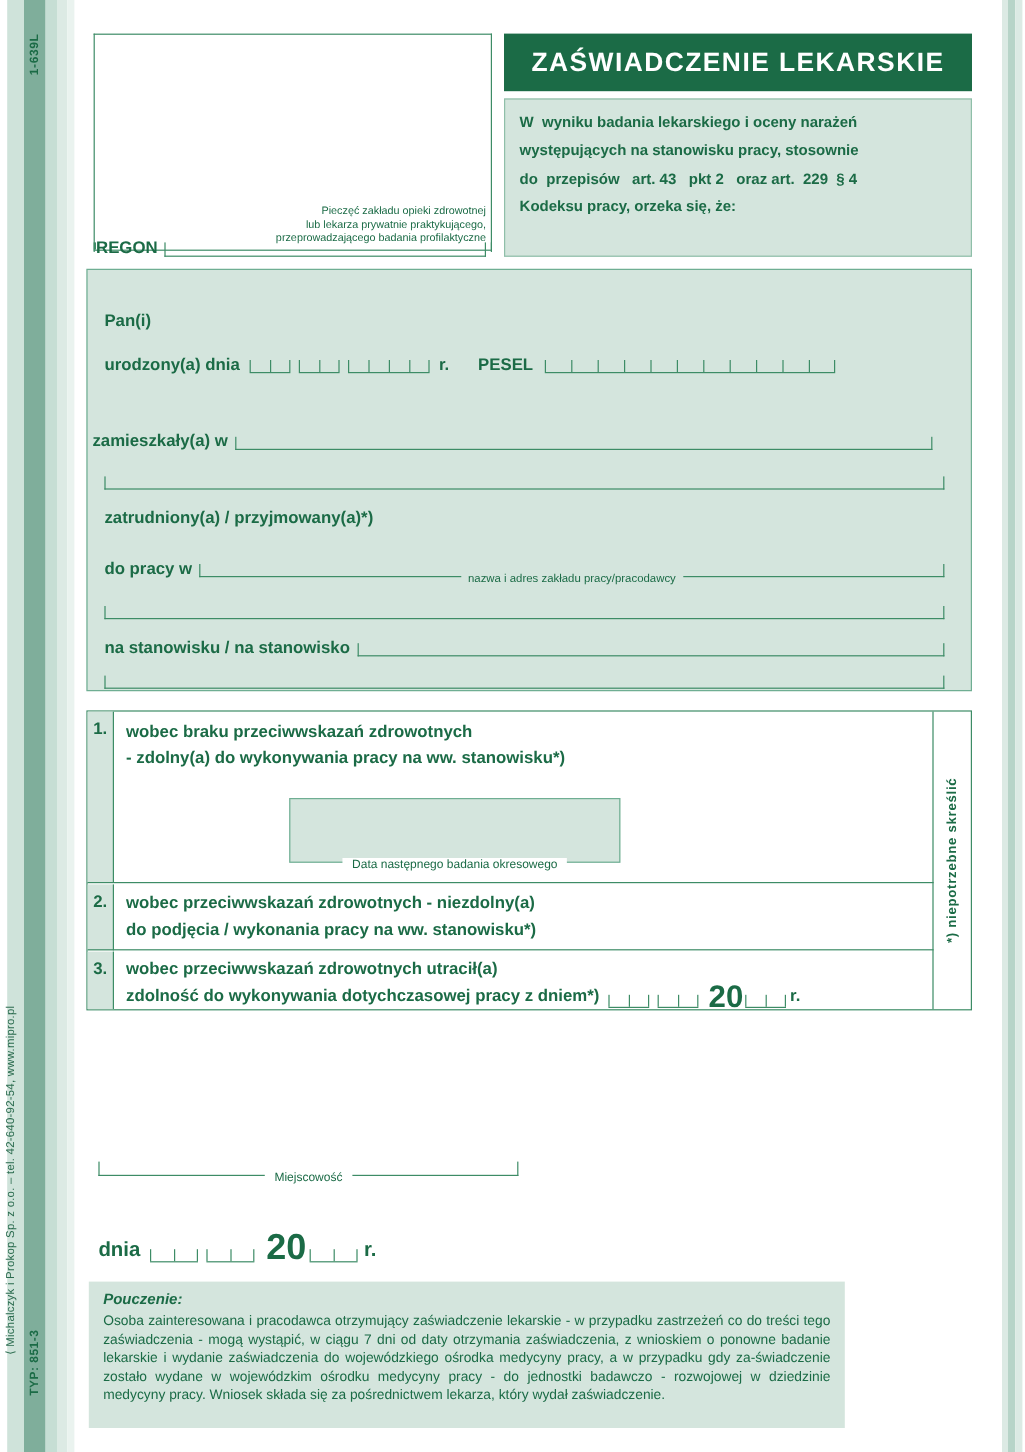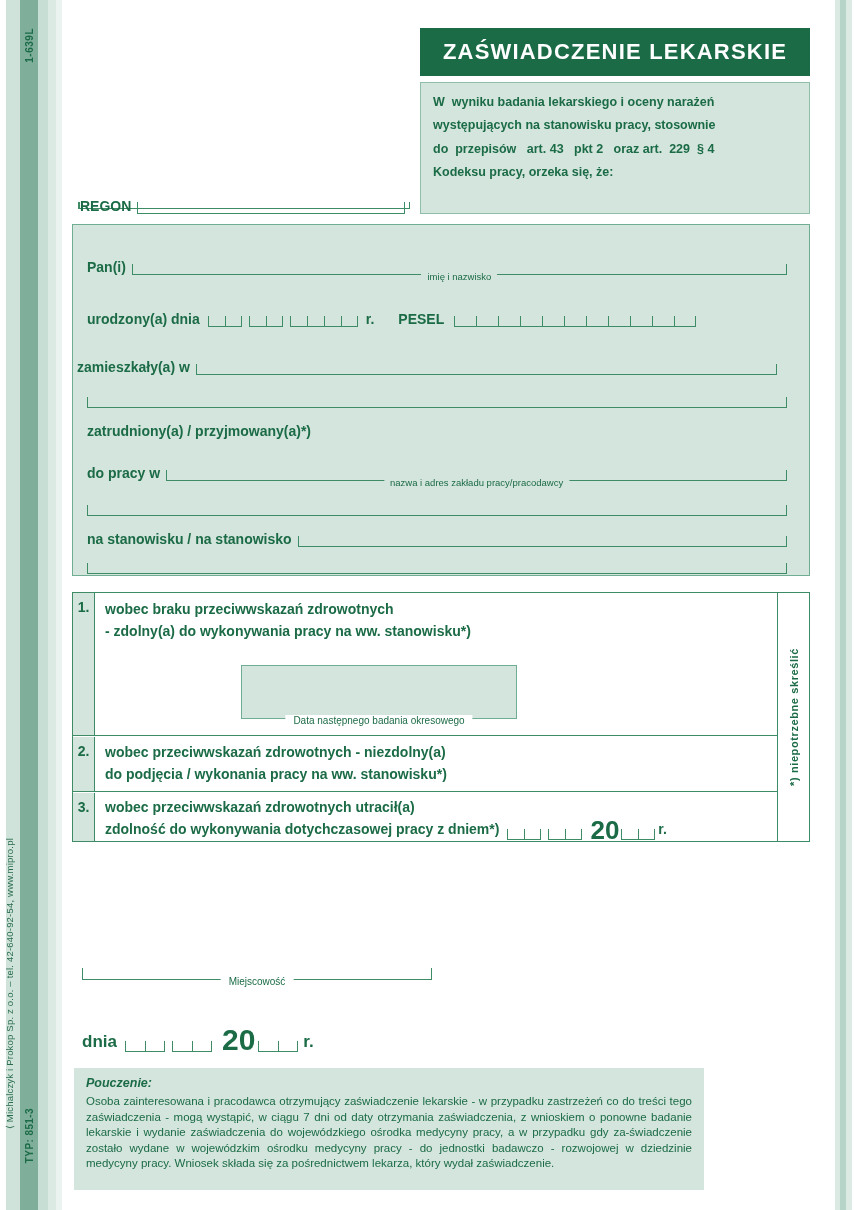--- a/index.html
+++ b/index.html
@@ -206,20 +206,27 @@
   <div class="stripe stripe-e"></div>
 
   <div class="rstripe rs-a"></div>
   <div class="rstripe rs-b"></div>
   <div class="rstripe rs-c"></div>
 
   <div class="vtext" id="code-topleft">1-639L</div>
   <div class="vtext" id="publisher-note">⟨ Michalczyk i Prokop  Sp. z o.o. – tel. 42-640-92-54, www.mipro.pl</div>
   <div class="vtext" id="typ-code">TYP: 851-3</div>
 
+  <div id="stamp-box">
+    <div id="stamp-caption">
+      <div>Pieczęć zakładu opieki zdrowotnej</div>
+      <div>lub lekarza prywatnie praktykującego,</div>
+      <div>przeprowadzającego badania profilaktyczne</div>
+    </div>
+  </div>
   <div id="stamp-underline"></div>
 
   <div id="title-bar">
     <span id="title-text">ZAŚWIADCZENIE  LEKARSKIE</span>
   </div>
 
   <div id="intro-box">
     <p>W  wyniku badania lekarskiego i oceny narażeń</p>
     <p>występujących na stanowisku pracy, stosownie</p>
     <p>do  przepisów   art. 43   pkt 2   oraz art.  229  § 4</p>
@@ -228,26 +235,23 @@
 
   <div id="regon-row">
     <span id="regon-label">REGON</span>
     <span id="regon-line" class="rule"></span>
   </div>
 
   <div id="personal-panel">
 
     <div class="frow" style="left:14px; top:34px; width:700px;">
       <span class="lbl">Pan(i)</span>
-      <span class="rule" style="flex:1; margin-left:6px;">
-        <span class="rule-cap">imię i nazwisko</span>
-      </span>
-    </div>
-
-    <div class="frow" style="left:14px; top:86px;">
+    </div>
+
+    <div class="frow" style="left:14px; top:70px;">
       <span class="lbl">urodzony(a) dnia</span>
       <span class="comb" id="born-comb" style="margin-left:8px;">
           <span class="grp">
             <span class="cell" style="width: 17px;"></span>
             <span class="cell endcap" style="width: 17px;"></span>
           </span>
           <span class="grp">
             <span class="cell" style="width: 17px;"></span>
             <span class="cell endcap" style="width: 17px;"></span>
           </span>

